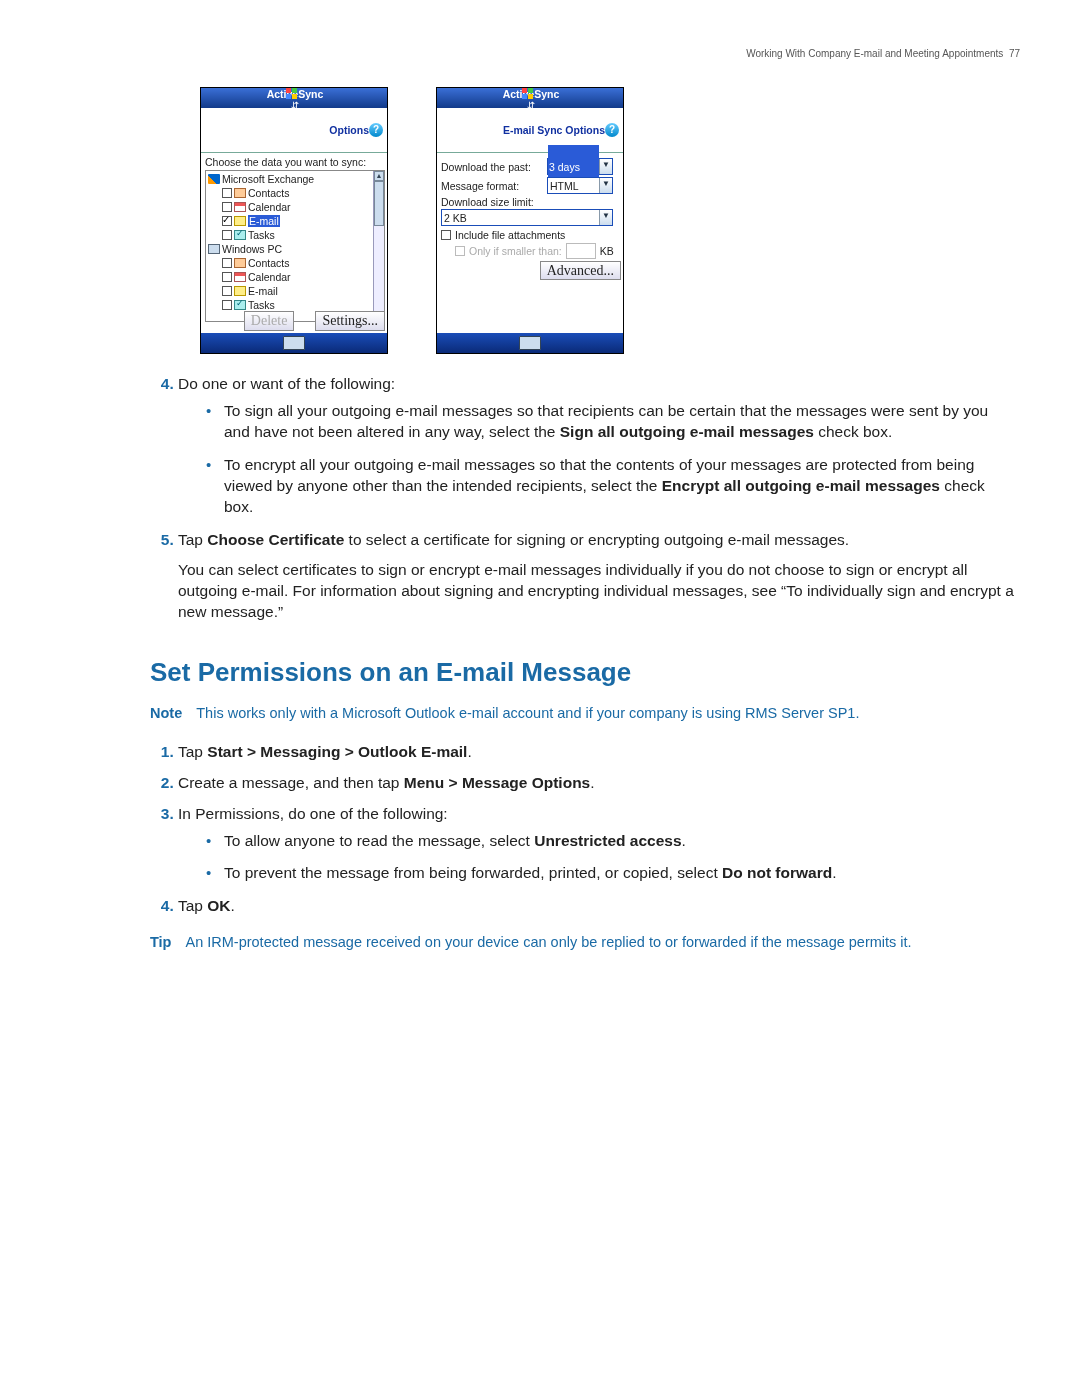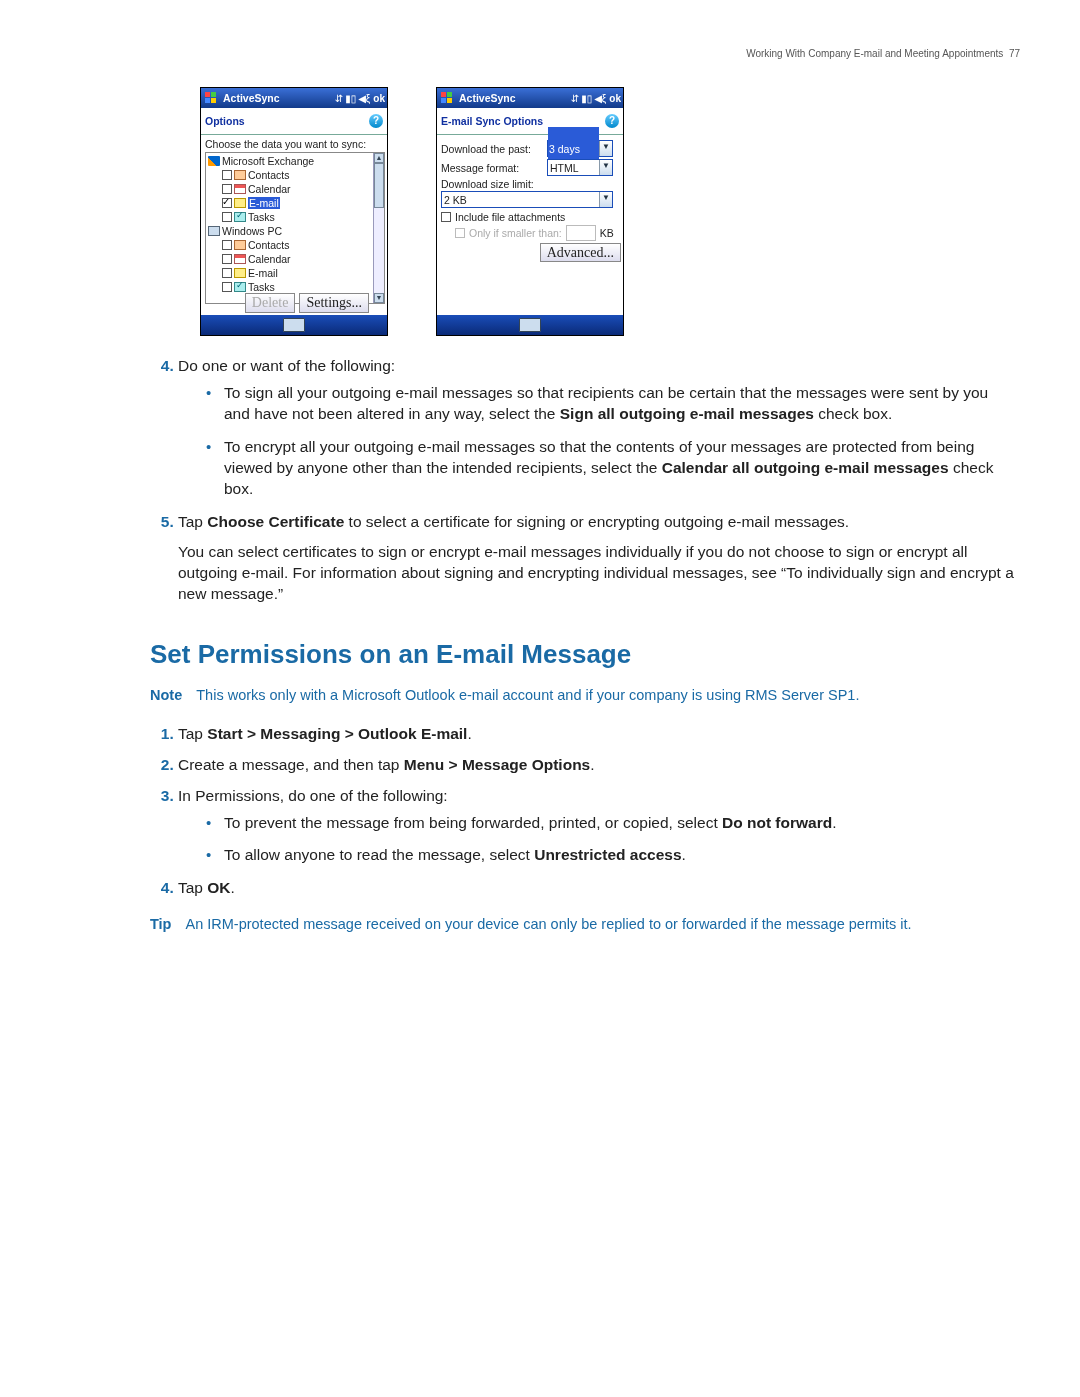--- a/index.html
+++ b/index.html
@@ -2,28 +2,28 @@
 <html><head>
 <meta charset="utf-8">
 <style>
   body { margin:0; padding:0; background:#fff; font-family:"Segoe UI", "Myriad Pro", Arial, sans-serif; color:#222; width:1080px; }
   .page { padding:48px 60px 60px 150px; }
   .header-line { text-align:right; font-size:10px; color:#555; margin-bottom:28px; }
 
   
   .shots { display:flex; gap:48px; margin:0 0 20px 50px; }
   .device { width:186px; border:1px solid #000; font-family:Tahoma, sans-serif; font-size:10.5px; background:#fff; }
-  .titlebar { height:20px; background:linear-gradient(to bottom,#3a6fd6 0%, #123a8a 100%); color:#fff; display:flex; align-items:center; padding:0 2px 0 4px; font-weight:bold; }
+  .titlebar { height:20px; background:linear-gradient(to bottom,#3a6fd6 0%, #123a8a 100%); color:#fff; display:flex; align-items:center; padding:0 2px 0 4px; font-weight:bold;flex-direction:column; }
   .titlebar .flag { width:14px; height:12px; margin-right:4px; position:relative; }
   .flag::before,.flag::after { content:""; position:absolute; width:5px; height:5px; }
   .flag::before { left:0; top:0; background:#f44; box-shadow:6px 0 0 #4c4, 0 6px 0 #48f, 6px 6px 0 #fc0; }
   .titlebar .spacer { flex:1; }
   .titlebar .tb-icon { font-size:10px; margin:0 1px; font-weight:normal; }
   .titlebar .ok { font-size:10px; margin-left:2px; font-weight:bold; }
-  .subbar { height:20px; background:#fff; border-bottom:1px solid #7a9; display:flex; align-items:center; justify-content:space-between; padding:3px 4px; }
+  .subbar { height:20px; background:#fff; border-bottom:1px solid #7a9; display:flex; align-items:center; justify-content:flex-end; padding:12px 4px; }
   .subbar-title { color:#1030a0; font-weight:bold; font-size:10.5px; }
   .help-circle{ width:14px; height:14px; border-radius:50%; background:linear-gradient(#6cf,#08c); color:#fff; font-size:10px; line-height:14px; text-align:center; font-weight:bold; }
   .body { background:#fff; height:175px; padding:3px 2px 2px 4px; position:relative; }
   .bottombar { height:20px; background:linear-gradient(to bottom,#1a4db8,#0a2a78); display:flex; align-items:center; justify-content:center; }
   .kb-icon { width:20px; height:12px; background:#cde; border:1px solid #345; border-radius:1px; }
 
   .hint { font-size:10.5px; margin-bottom:2px; }
   .listbox { border:1px solid #888; height:150px; position:relative; background:#fff; }
   .listbox .inner { position:absolute; left:0; top:0; right:11px; bottom:0; overflow:hidden; padding:1px 0 0 2px; }
   .scrollbar { position:absolute; right:0; top:0; bottom:0; width:10px; background:#eef; border-left:1px solid #99b; }
@@ -38,21 +38,21 @@
   .i-exchange{ background:linear-gradient(45deg,#f90 40%,#06c 40%); border-radius:1px;}
   .i-pc{ background:#cde; border:1px solid #567; box-sizing:border-box;}
   .i-contacts{ background:#fc9; border:1px solid #a63; box-sizing:border-box;}
   .i-calendar{ background:#fff; border:1px solid #a55; box-sizing:border-box; position:relative;}
   .i-calendar::before{content:""; position:absolute; left:0; right:0; top:0; height:3px; background:#e55;}
   .i-mail{ background:#fe8; border:1px solid #b90; box-sizing:border-box; position:relative;}
   .i-mail::before{content:""; position:absolute; left:0; right:0; top:0; border-top:5px solid transparent; }
   .i-tasks{ background:#aee; border:1px solid #388; box-sizing:border-box; position:relative;}
   .i-tasks::after{content:"✓"; position:absolute; left:1px; top:-3px; font-size:9px; color:#067;}
   .sel { background:#2a5bd7; color:#fff; padding:0 1px;}
-  .btn-row { position:absolute; right:18px; bottom:2px; display:flex; gap:4px;}
+  .btn-row { position:absolute; right:2px; bottom:2px; display:flex; gap:21px;}
   .winbtn { border:1px solid #888; background:linear-gradient(#fff,#dde); font-size:14px; padding:1px 6px; font-family:Tahoma; }
   .winbtn.disabled { color:#aaa; }
 
   .field-row { display:flex; align-items:center; margin:2px 0; gap:4px;}
   .combo { border:1px solid #1a4db8; height:15px; display:flex; align-items:center; font-size:10.5px; background:#fff; }
   .combo.sel-active .ctext{ background:#2a5bd7; color:#fff; padding:16px 1px;}
   .combo .ctext{ flex:1; padding:0 2px; white-space:nowrap; overflow:hidden;}
   .combo .carrow{ width:12px; height:100%; border-left:1px solid #89a; background:linear-gradient(#fff,#cde); text-align:center; font-size:8px; line-height:12px; color:#234;}
   .lbl { font-size:10.5px; }
   .muted { color:#aaa; }
@@ -219,21 +219,21 @@
   </div>
 
   <ol class="ol-main" start="4">
     <li>
       <span class="txt">Do one or want of the following:</span>
       <ul class="bullets">
         <li>
           <span>To sign all your outgoing e-mail messages so that recipients can be certain that the messages were sent by you and have not been altered in any way, select the </span><b>Sign all outgoing e-mail messages</b><span> check box.</span>
         </li>
         <li>
-          <span>To encrypt all your outgoing e-mail messages so that the contents of your messages are protected from being viewed by anyone other than the intended recipients, select the </span><b>Calendar all outgoing e-mail messages</b><span> check box.</span>
+          <span>To encrypt all your outgoing e-mail messages so that the contents of your messages are protected from being viewed by anyone other than the intended recipients, select the </span><b>Encrypt all outgoing e-mail messages</b><span> check box.</span>
         </li>
       </ul>
     </li>
     <li>
       <span>Tap </span><b>Choose Certificate</b><span> to select a certificate for signing or encrypting outgoing e-mail messages.</span>
       <p class="txt" style="margin:10px 0 0 0">You can select certificates to sign or encrypt e-mail messages individually if you do not choose to sign or encrypt all outgoing e-mail. For information about signing and encrypting individual messages, see “To individually sign and encrypt a new message.”</p>
     </li>
   </ol>
 
   <h2>Set Permissions on an E-mail Message</h2>
@@ -242,22 +242,22 @@
     <span class="tag">Note</span>
     <span>This works only with a Microsoft Outlook e-mail account and if your company is using RMS Server SP1.</span>
   </div>
 
   <ol class="ol-main">
     <li><span>Tap </span><b>Start &gt; Messaging &gt; Outlook E-mail</b><span>.</span></li>
     <li><span>Create a message, and then tap </span><b>Menu &gt; Message Options</b><span>.</span></li>
     <li>
       <span>In Permissions, do one of the following:</span>
       <ul class="bullets">
+        <li><span>To allow anyone to read the message, select </span><b>Unrestricted access</b><span>.</span></li>
         <li><span>To prevent the message from being forwarded, printed, or copied, select </span><b>Do not forward</b><span>.</span></li>
-        <li><span>To allow anyone to read the message, select </span><b>Unrestricted access</b><span>.</span></li>
       </ul>
     </li>
     <li><span>Tap </span><b>OK</b><span>.</span></li>
   </ol>
 
   <div class="tip-row">
     <span class="tag">Tip</span>
     <span>An IRM-protected message received on your device can only be replied to or forwarded if the message permits it.</span>
   </div>
 </div>

